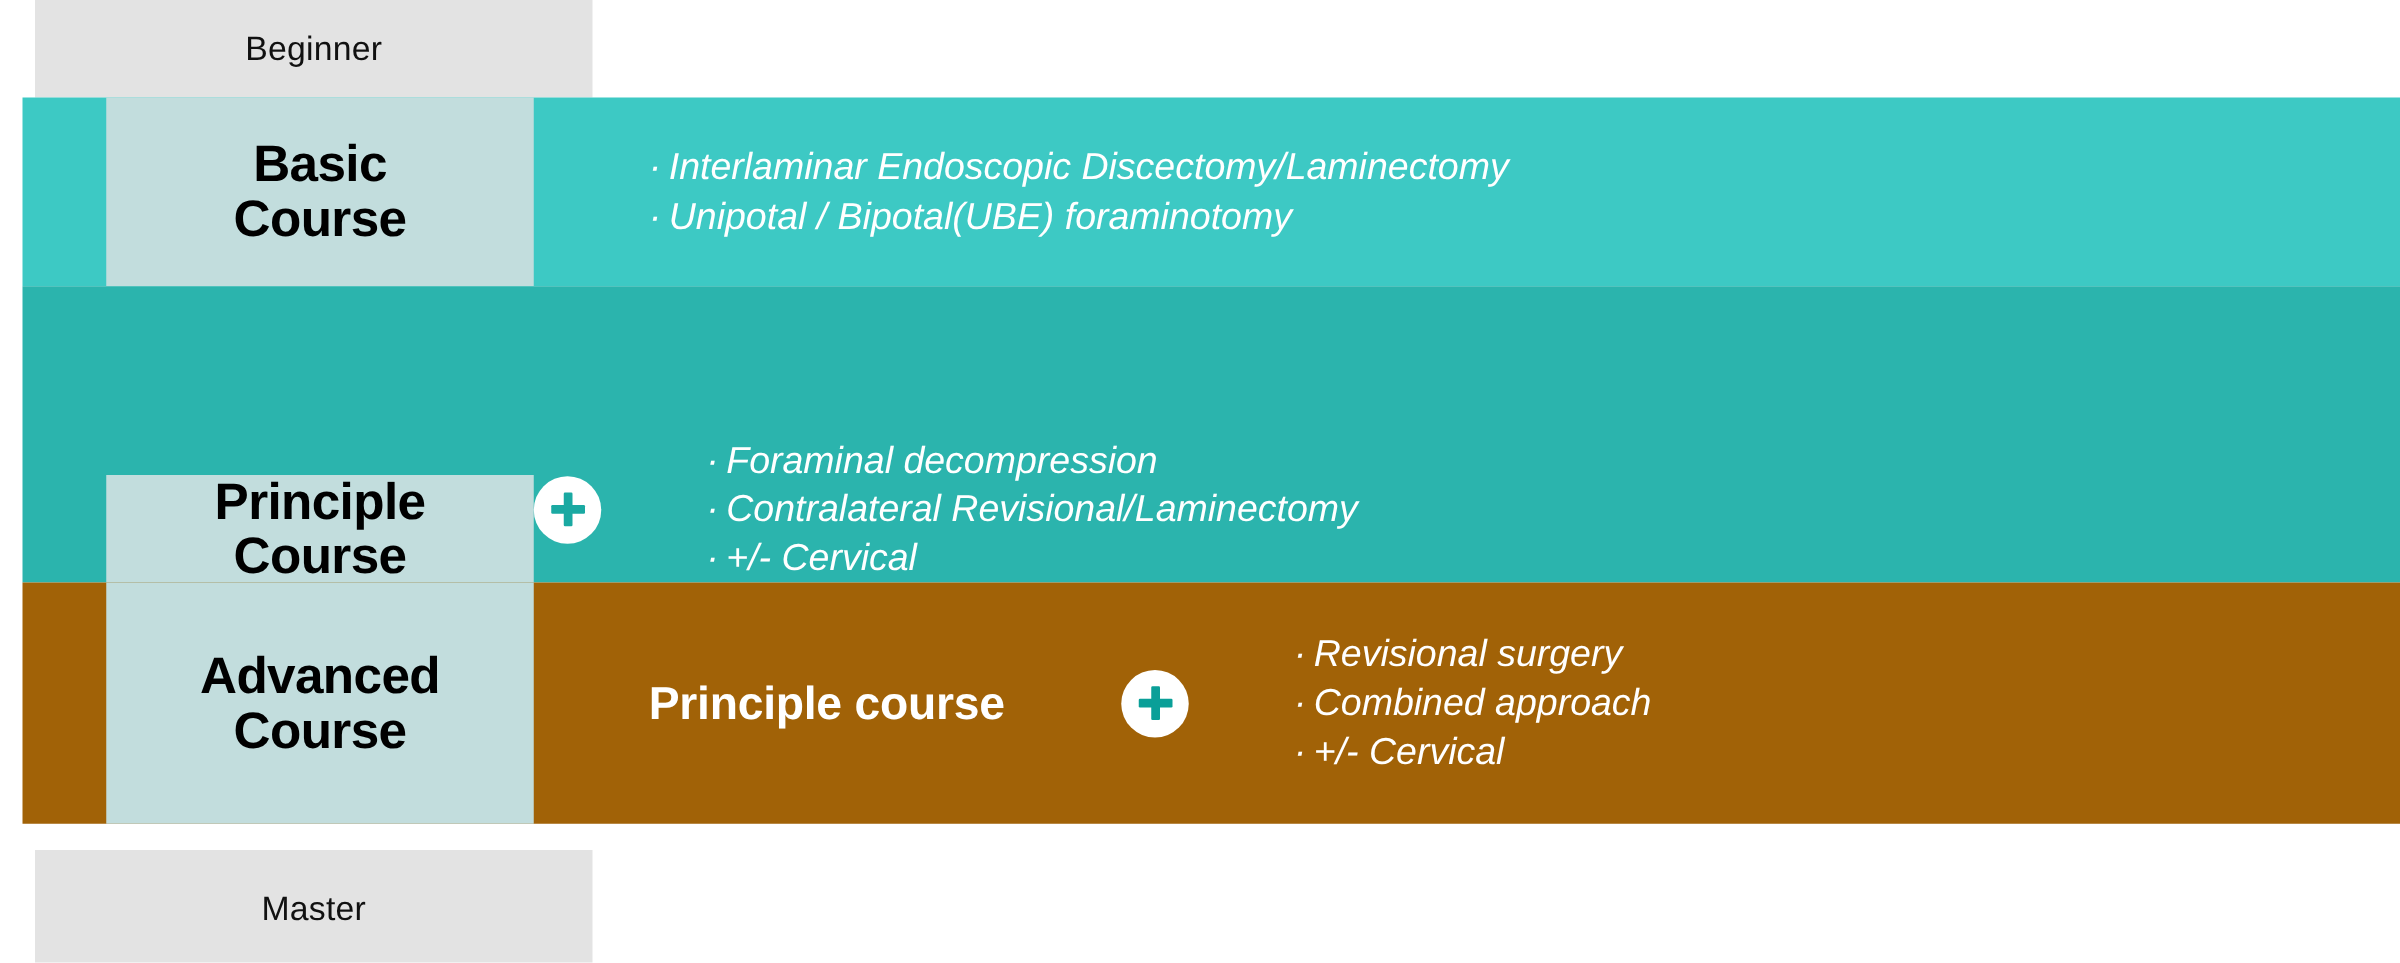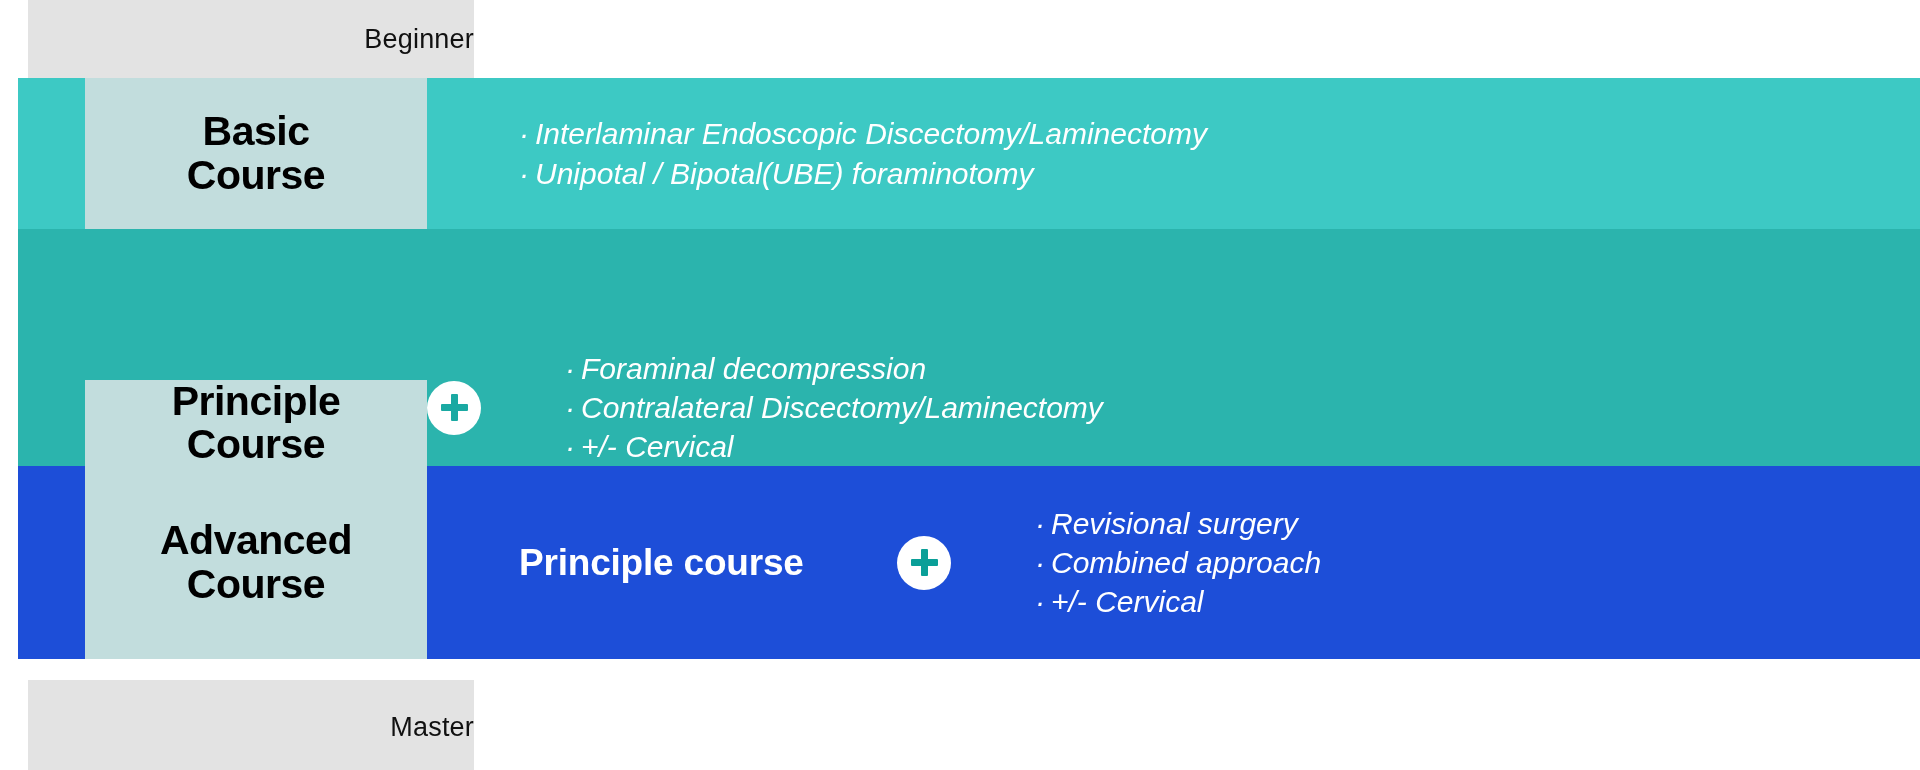--- a/index.html
+++ b/index.html
@@ -17,21 +17,21 @@
   }
 
   
   .level-band {
     position: absolute;
     left: 28px;
     width: 446px;
     background: #e3e3e3;
     display: flex;
     align-items: center;
-    justify-content: flex-end;
+    justify-content: center;
     color: #111111;
     font-size: 27px;
     font-weight: 400;
     letter-spacing: 0.2px;
   }
   .level-band.top {
     top: 0;
     height: 78px;
   }
   .level-band.bottom {
@@ -52,21 +52,21 @@
   }
   .row {
     position: absolute;
     left: 18px;
     width: 1902px;
     display: flex;
     align-items: stretch;
   }
   .row.r1 { top: 0;   height: 151px; background: #3dc9c4; }
   .row.r2 { top: 151px; height: 237px; background: #2bb4ad; align-items: flex-end; }
-  .row.r3 { top: 388px; height: 193px; background: #1d4ed8; }
+  .row.r3 { top: 388px; height: 193px; background: #a16207; }
 
   
   .row-stripe {
     flex: 0 0 67px;
   }
 
   
   .course-name-cell {
     flex: 0 0 342px;
     background: #c2dddd;
@@ -192,21 +192,21 @@
       <div class="combo">
         <div class="plus-badge">
           <span class="bar-h"></span>
           <span class="bar-v"></span>
         </div>
         <div class="bullets combo-bullets">
           <div class="bullet">
             <span class="dot">·</span><span>Foraminal decompression</span>
           </div>
           <div class="bullet">
-            <span class="dot">·</span><span>Contralateral Discectomy/Laminectomy</span>
+            <span class="dot">·</span><span>Contralateral Revisional/Laminectomy</span>
           </div>
           <div class="bullet">
             <span class="dot">·</span><span>+/- Cervical</span>
           </div>
         </div>
       </div>
     </div>
   </div>
 
   <div class="row r3">

